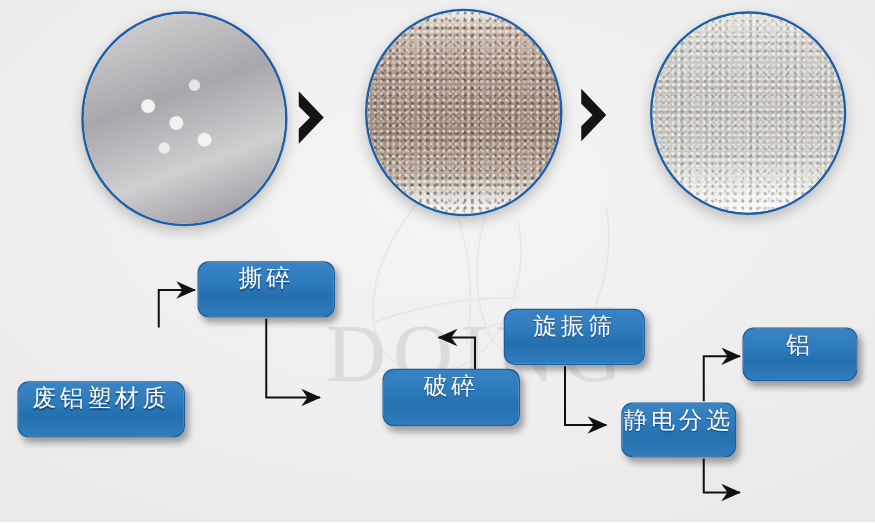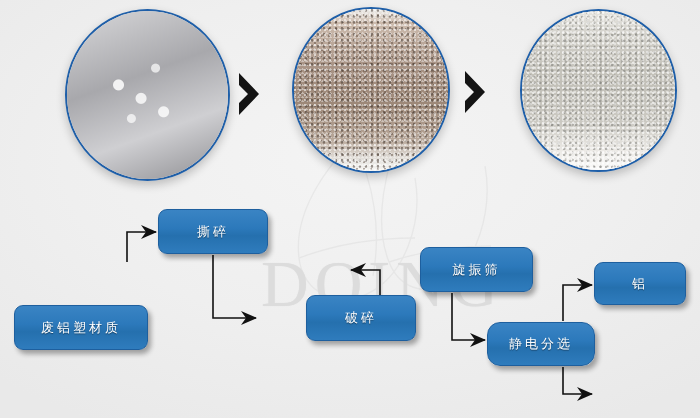--- a/index.html
+++ b/index.html
@@ -103,34 +103,34 @@
   
   .node {
     position: absolute;
     box-sizing: border-box;
     border-radius: 9px;
     border: 1px solid #1e5f9e;
     background: linear-gradient(to bottom, #3a84c4 0%, #2c79bb 42%, #2570ae 60%, #2f7cbd 100%);
     box-shadow: 3px 4px 5px rgba(0,0,0,.33);
     color: #ffffff;
     font-family: Liberation Sans, sans-serif;
-    font-size: 13px;
+    font-size: 19px;
     letter-spacing: 3px;
     text-align: center;
     display: flex;
-    align-items: center;
+    align-items: flex-start;
     justify-content: center;
     text-shadow: 0 1px 1px rgba(0,0,0,.45);
     z-index: 4;
   }
   #node-raw      { left: 14px;  top: 263px; width: 134px; height: 45px; margin-top: 42px; }
   #node-shred    { left: 158px; top: 209px; width: 110px; height: 45px; }
   #node-crush    { left: 258px; top: 295px; width: 110px; height: 46px; margin-left: 48px; }
-  #node-screen   { left: 420px; top: 247px; width: 113px; height: 45px; }
-  #node-separate { left: 487px; top: 322px; width: 108px; height: 44px; border-radius: 13px; }
+  #node-screen   { left: 403px; top: 247px; width: 113px; height: 45px; }
+  #node-separate { left: 497px; top: 322px; width: 92px; height: 44px; }
   #node-alu      { left: 594px; top: 262px; width: 92px;  height: 43px; }
   #node-plastic  { left: 594px; top: 372px; width: 92px;  height: 43px; }
 
   
   #connectors {
     position: absolute;
     left: 0; top: 0;
     width: 700px; height: 418px;
     z-index: 3;
     pointer-events: none;

